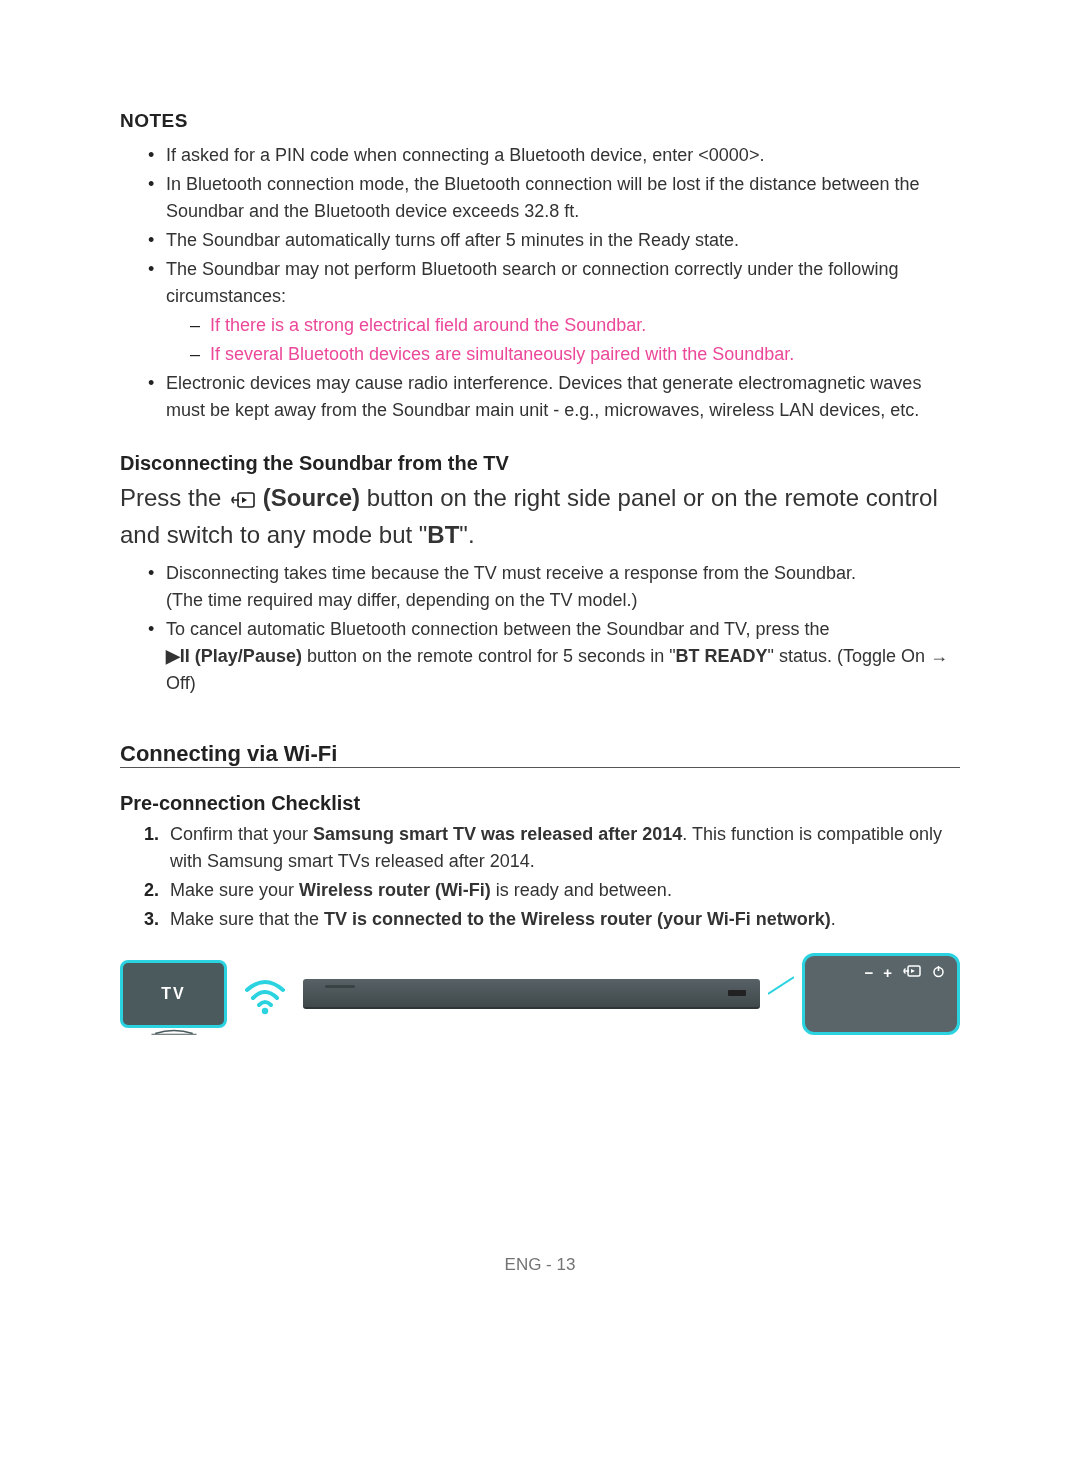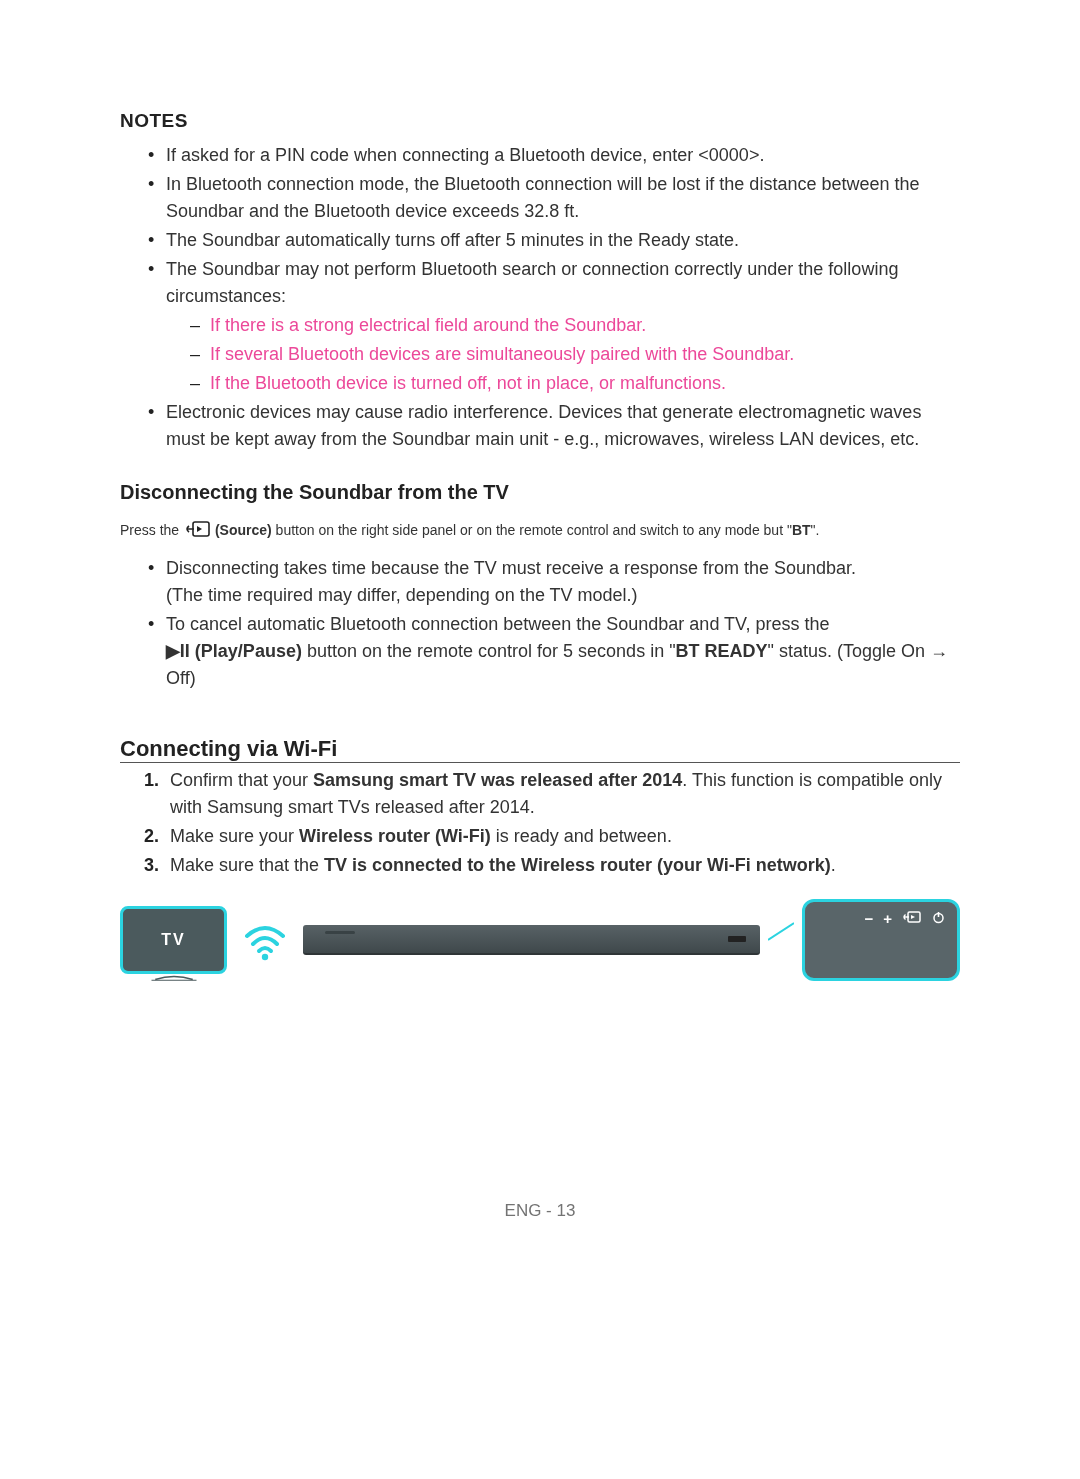--- a/index.html
+++ b/index.html
@@ -60,24 +60,24 @@
     left: 2px;
     top: 0;
     color: #222;
   }
   .sub-heading {
     font-weight: 700;
     font-size: 20px;
     margin: 28px 0 6px 0;
   }
   .body-para {
-    font-size: 14px;
-    line-height: 28px;
+    font-size: 24px;
+    line-height: 34px;
     color: #333;
-    margin: 12px 0 8px 0;
+    margin: 6px 0 8px 0;
   }
   .bold { font-weight: 700; }
   .section-heading {
     font-weight: 700;
     font-size: 22px;
     margin: 44px 0 4px 0;
     padding-bottom: 0;
     border-bottom: 1px solid #555;
     display: block;
   }
@@ -207,21 +207,20 @@
 
   <ul class="bullets">
     <li>If asked for a PIN code when connecting a Bluetooth device, enter &lt;0000&gt;.</li>
     <li>In Bluetooth connection mode, the Bluetooth connection will be lost if the distance between the Soundbar and the Bluetooth device exceeds 32.8 ft.</li>
     <li>The Soundbar automatically turns off after 5 minutes in the Ready state.</li>
     <li>
       <span>The Soundbar may not perform Bluetooth search or connection correctly under the following circumstances:</span>
       <ul class="sub-dashes">
         <li>If there is a strong electrical field around the Soundbar.</li>
         <li>If several Bluetooth devices are simultaneously paired with the Soundbar.</li>
-        <li>If the Bluetooth device is turned off, not in place, or malfunctions.</li>
       </ul>
     </li>
     <li>Electronic devices may cause radio interference. Devices that generate electromagnetic waves must be kept away from the Soundbar main unit - e.g., microwaves, wireless LAN devices, etc.</li>
   </ul>
 
   <div class="sub-heading">Disconnecting the Soundbar from the TV</div>
 
   <p class="body-para">
     <span>Press the </span>
     <span class="source-icon-wrap">
@@ -242,20 +241,21 @@
     </li>
     <li>
       <span>To cancel automatic Bluetooth connection between the Soundbar and TV, press the </span><br>
       <span class="bold">▶II (Play/Pause)</span>
       <span> button on the remote control for 5 seconds in "</span><span class="bold">BT READY</span><span>" status. (Toggle On → Off)</span>
     </li>
   </ul>
 
   <div class="section-heading">Connecting via Wi-Fi</div>
 
+  <div class="sub-heading" style="margin-top:24px;">Pre-connection Checklist</div>
 
   <ol class="numbered">
     <li>
       <span>Confirm that your </span><span class="bold">Samsung smart TV was released after 2014</span><span>. This function is compatible only with Samsung smart TVs released after 2014.</span>
     </li>
     <li>
       <span>Make sure your </span><span class="bold">Wireless router (Wi-Fi)</span><span> is ready and between.</span>
     </li>
     <li>
       <span>Make sure that the </span><span class="bold">TV is connected to the Wireless router (your Wi-Fi network)</span><span>.</span>

